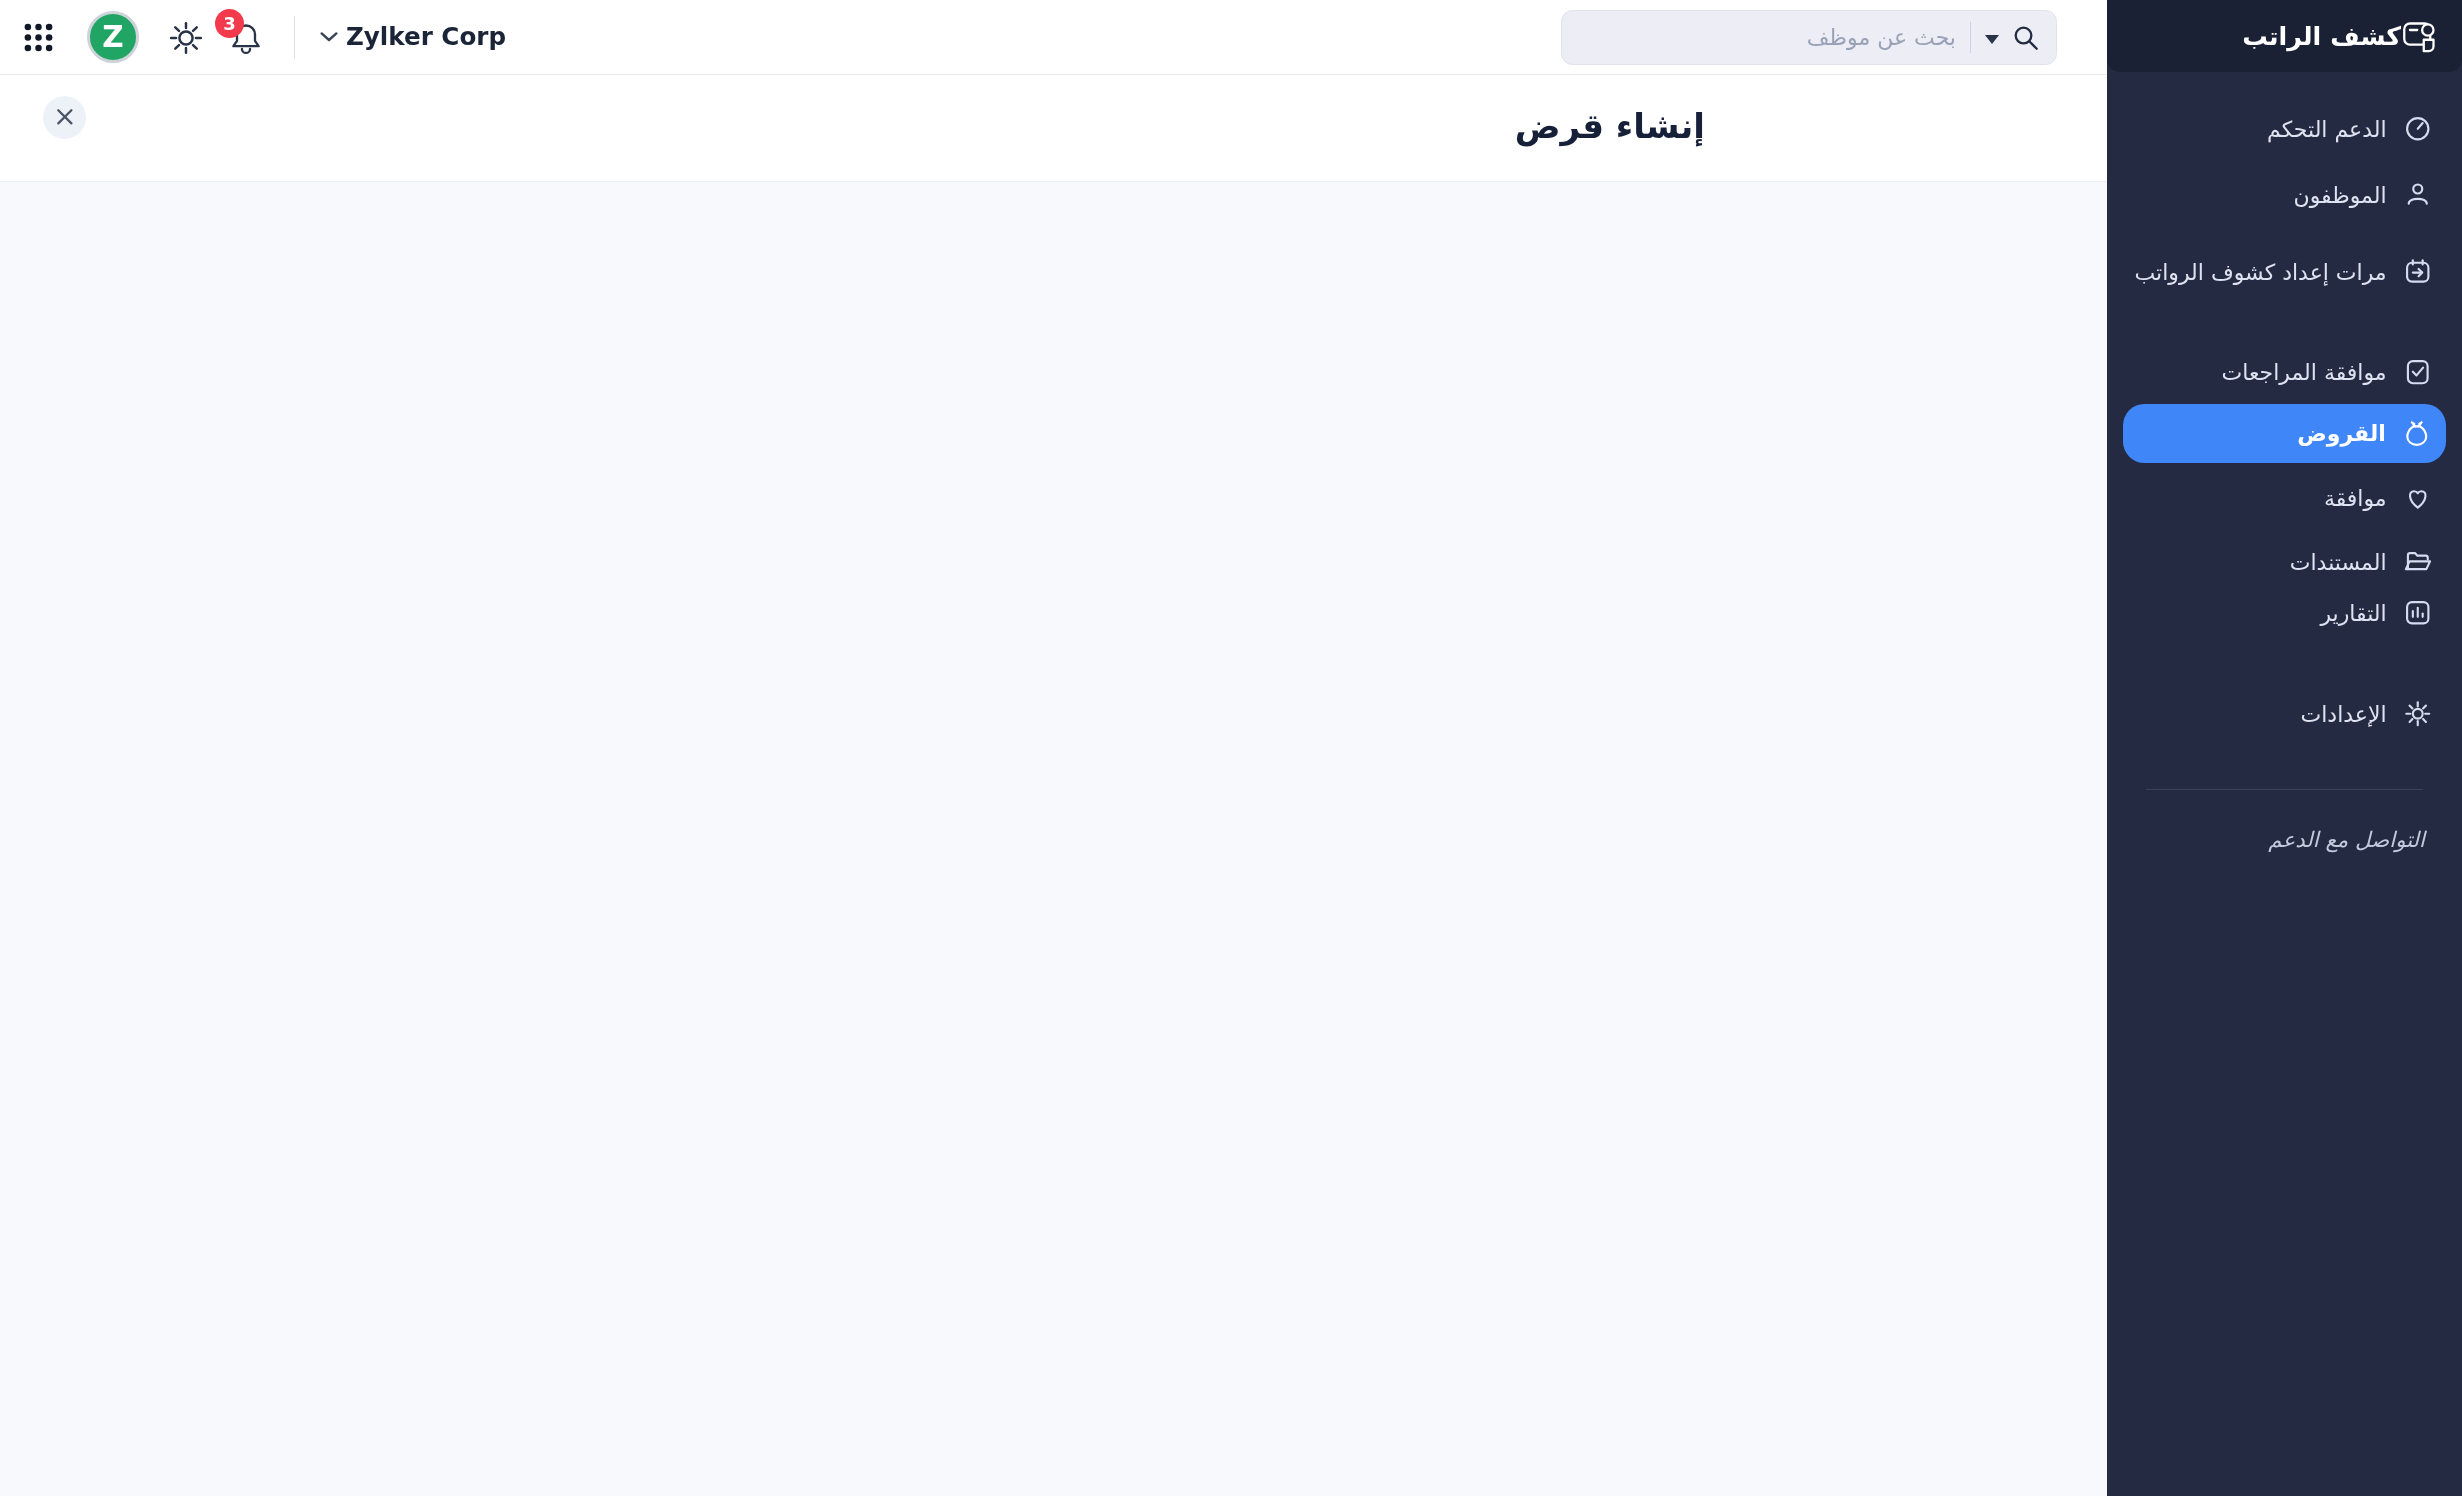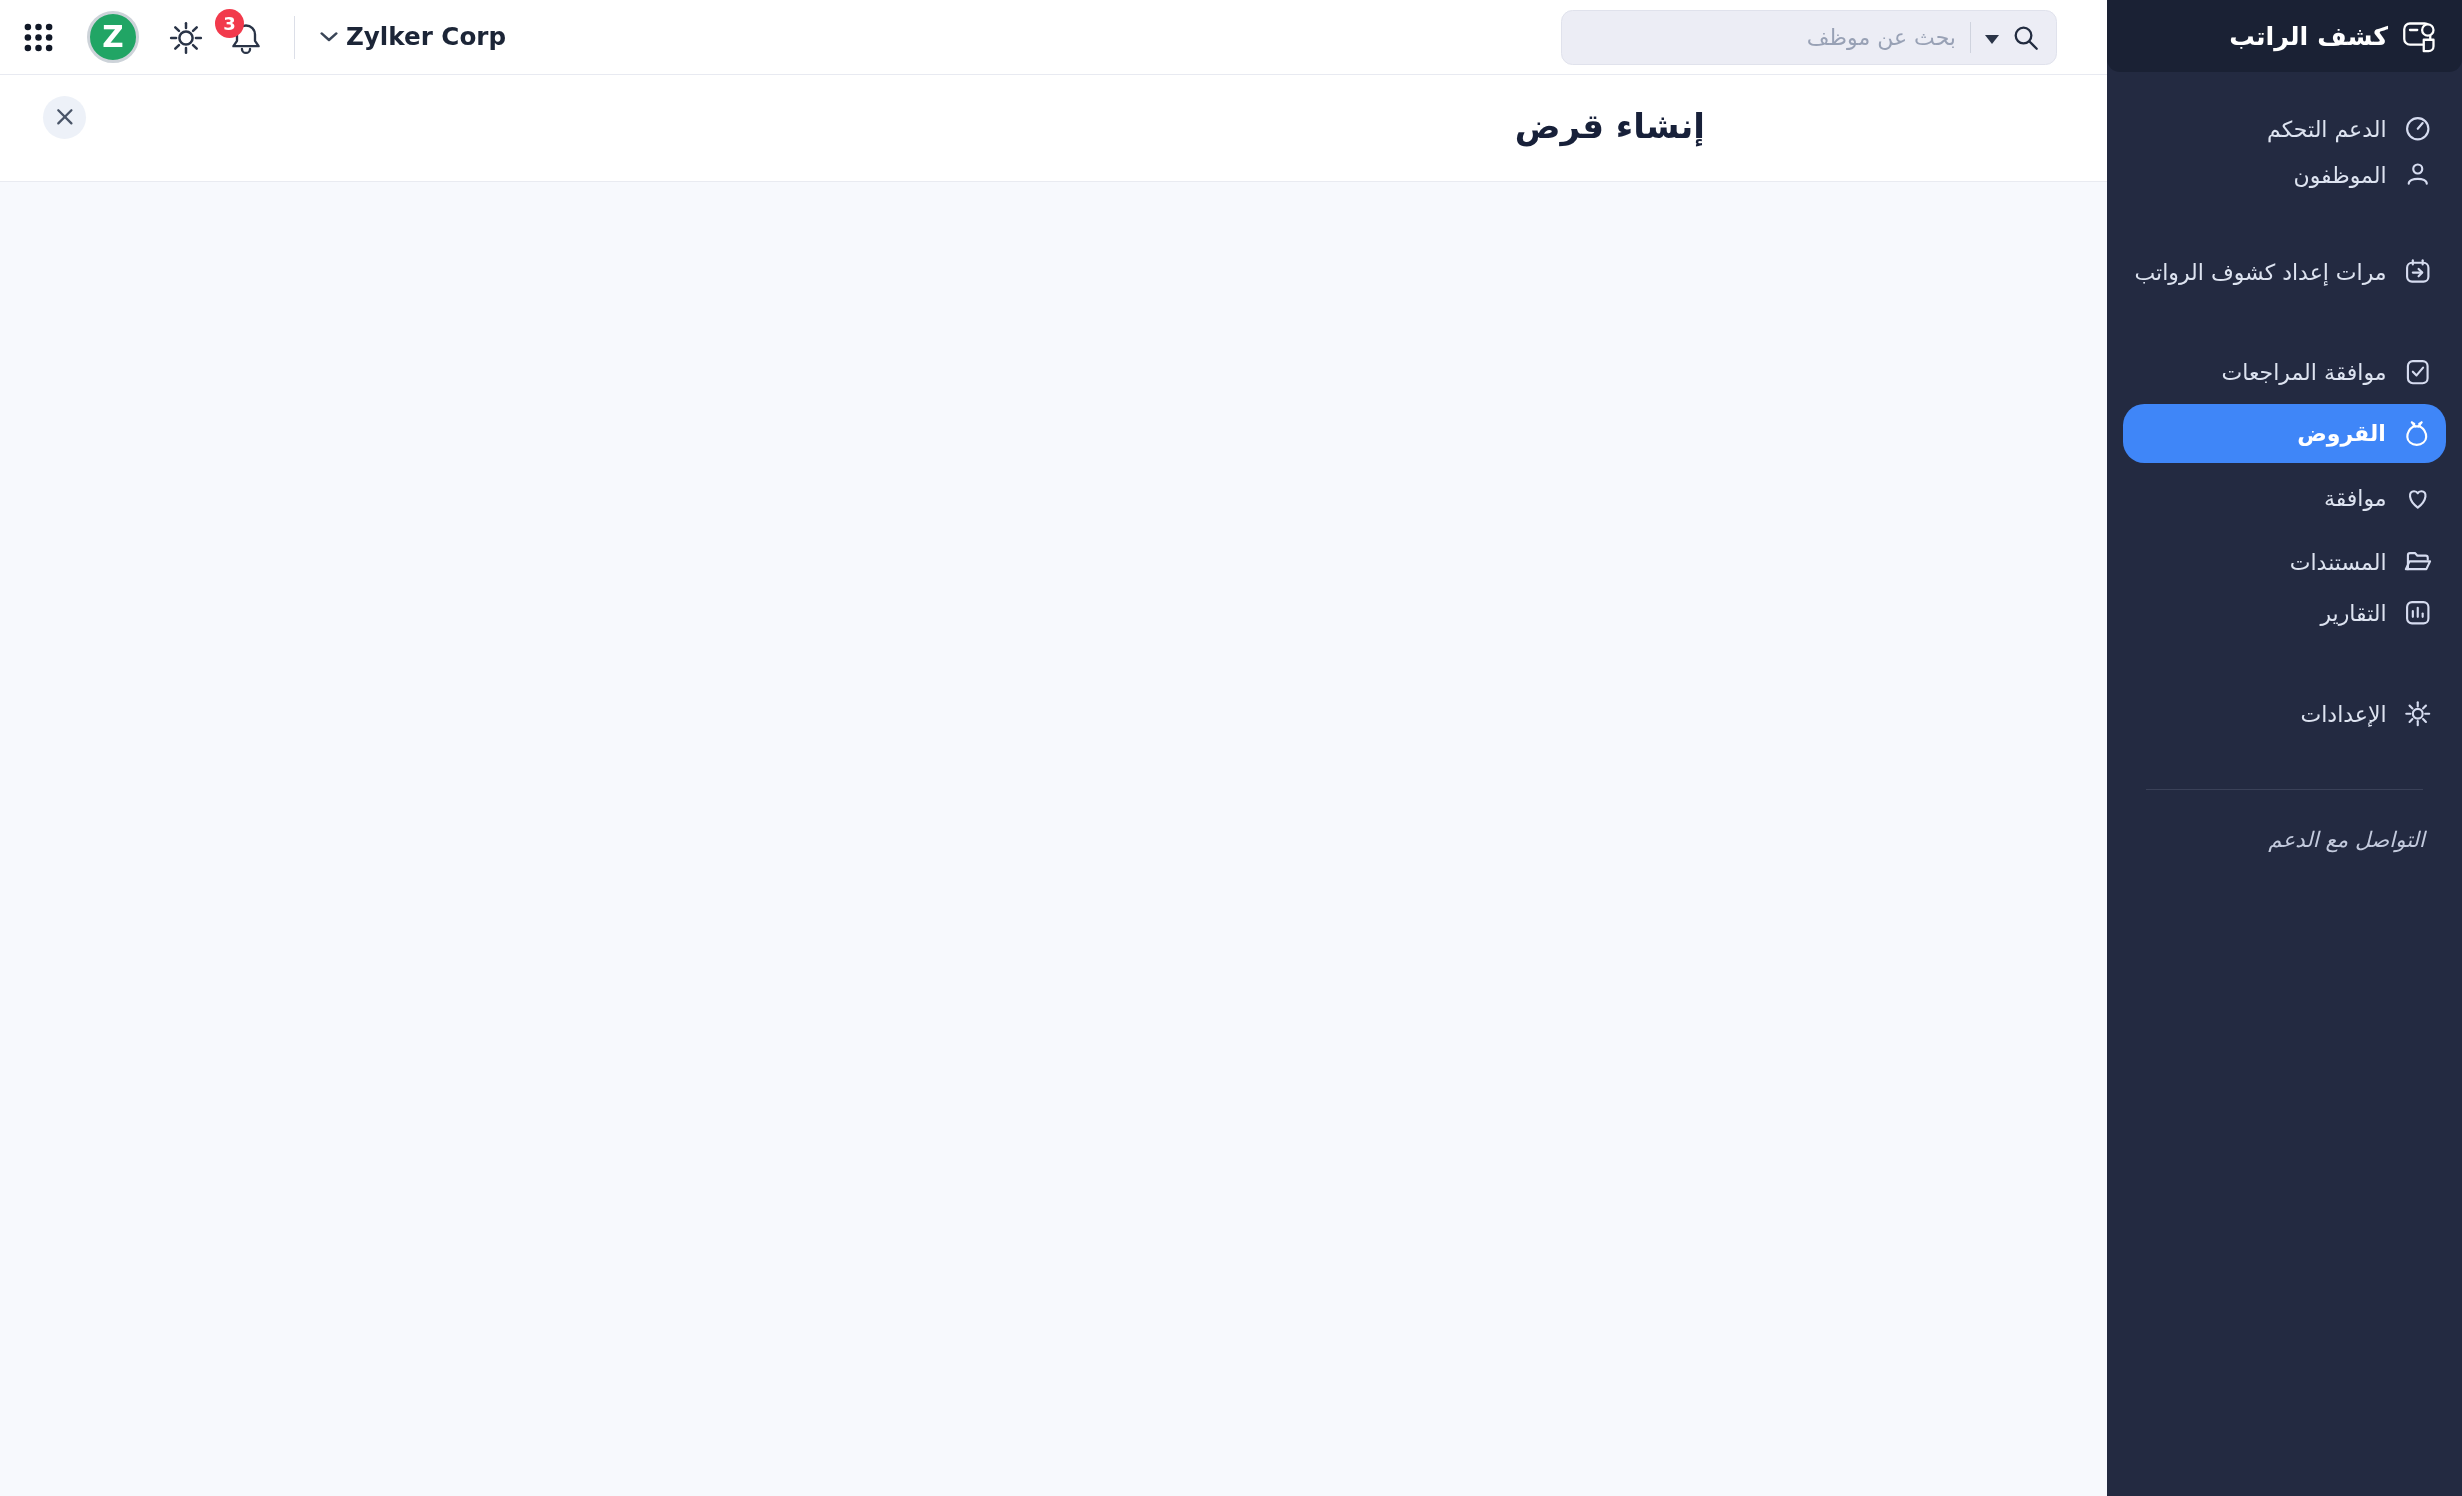--- a/index.html
+++ b/index.html
@@ -32,21 +32,21 @@
                     border-top:9.8px solid #2a3447; }
   .searchbox .sdiv { position:absolute; right:85px; top:11.5px; width:0.8px; height:31px; background:#cfd3de; }
   .searchbox input { position:absolute; right:100px; top:0; height:100%; width:377px; border:0; background:transparent;
                      outline:none; font-family:inherit; font-size:22px; color:#34405a; text-align:right; }
   .searchbox input::placeholder { color:#98a1b5; }
 
   
   .sidebar { position:absolute; right:0; top:0; width:355px; height:1496px; background:#232a41; z-index:4; }
   .sb-header { position:absolute; top:0; left:0; right:0; height:72px; background:#1a2134;
                border-radius:0 0 13px 13px; display:flex; align-items:center; justify-content:flex-start;
-               padding:0 22px; gap:13px; }
+               padding:0 22px; }
   .sb-header .sb-title { color:#ffffff; font-size:25.4px; font-weight:700; }
   .sb-icon { width:39px; height:39px; color:#ffffff; flex:0 0 auto; }
   .side-item { position:absolute; right:29.5px; height:46px; display:flex; align-items:center; gap:16.4px;
                color:#dde3f0; font-size:22px; font-weight:500; cursor:pointer; white-space:nowrap; }
   .side-item .mi { width:29.5px; height:29.5px; color:#d6dcf0; flex:0 0 auto; }
   .side-item.active { right:15.6px; left:15.6px; height:59px; background:#3f86f8; border-radius:21.3px;
                       padding:0 14.8px; color:#ffffff; font-weight:600; }
   .side-item.active .mi { color:#ffffff; }
   .sb-divider { position:absolute; left:39px; right:39px; top:789px; height:0.8px; background:#3a4158; }
   .sb-support { position:absolute; right:37px; top:816px; height:46px; display:flex; align-items:center;
@@ -178,21 +178,21 @@
   <div class="side-item" style="top:106px">
     <span class="mi">
       <svg viewBox="0 0 36 36" fill="none" stroke="currentColor" stroke-width="2.6" stroke-linecap="round">
         <circle cx="18" cy="18" r="13"></circle>
           <line x1="18" y1="18" x2="24" y2="11"></line>
       </svg>
     </span>
     <span>الدعم التحكم</span>
   </div>
 
-  <div class="side-item" style="top:152px">
+  <div class="side-item" style="top:172px">
     <span class="mi">
       <svg viewBox="0 0 36 36" fill="none" stroke="currentColor" stroke-width="2.6" stroke-linecap="round">
         <circle cx="18" cy="11" r="5.5"></circle>
           <path d="M7 29 c0 -8 22 -8 22 0"></path>
       </svg>
     </span>
     <span>الموظفون</span>
   </div>
 
   <div class="side-item" style="top:249px">

